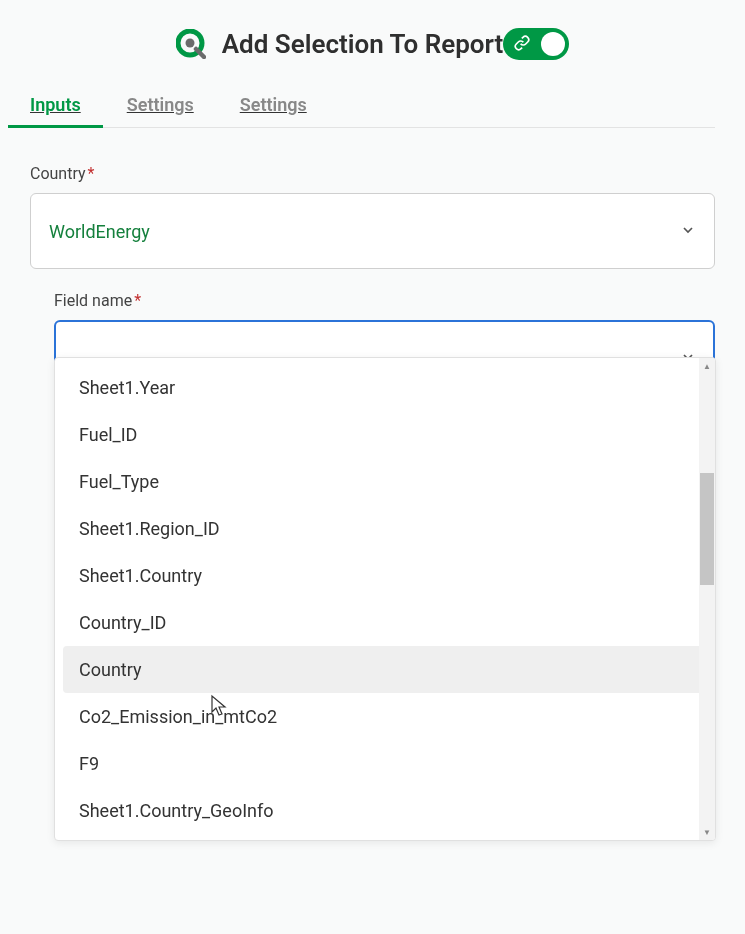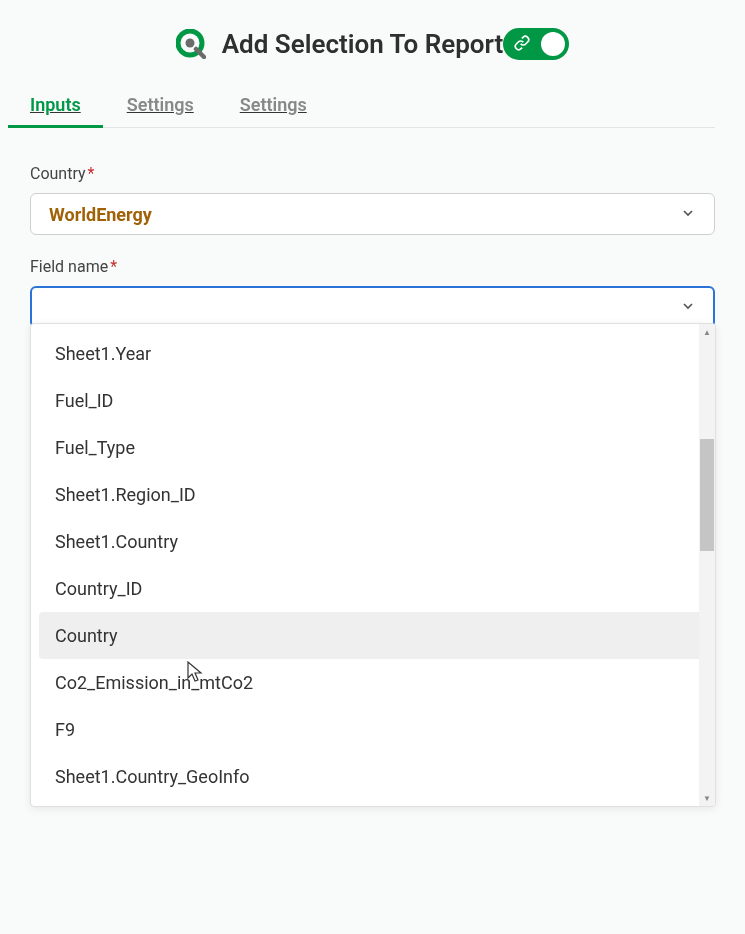--- a/index.html
+++ b/index.html
@@ -99,42 +99,42 @@
       color: #444;
       margin-bottom: 10px;
       display: block;
     }
     .required {
       color: #c23030;
       margin-left: 2px;
     }
     .select-control {
       width: 100%;
-      height: 42px;
+      height: 76px;
       border: 1px solid #cfcfcf;
       border-radius: 6px;
       background: white;
       padding: 0 18px;
       display: flex;
       align-items: center;
       justify-content: space-between;
       font-size: 18px;
-      color: #a16207;
-      cursor: pointer;
-      font-weight: bold;
+      color: #15803d;
+      cursor: pointer;
     }
     .select-control.focused {
       border: 2px solid #2b73d8;
       padding: 0 17px;
     }
     .chevron {
       color: #555;
     }
     .dropdown-container {
       position: relative;
+      margin-left: 24px;
     }
     .dropdown-menu {
       position: absolute;
       top: 66px;
       left: 0;
       right: -1px;
       background: white;
       border: 1px solid #e0e0e0;
       border-radius: 4px;
       box-shadow: 0 2px 8px rgba(0,0,0,0.08);

